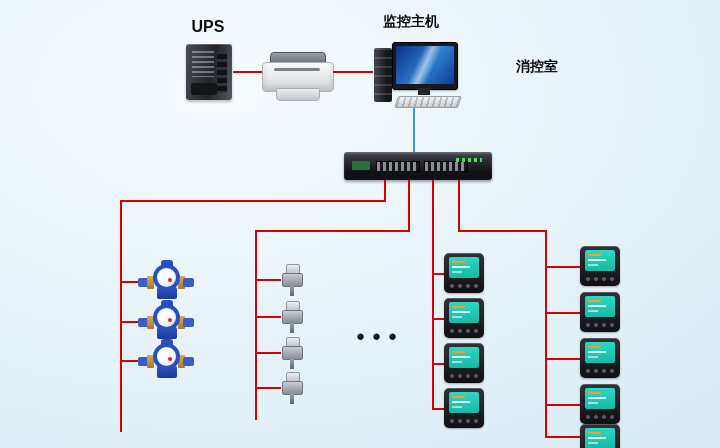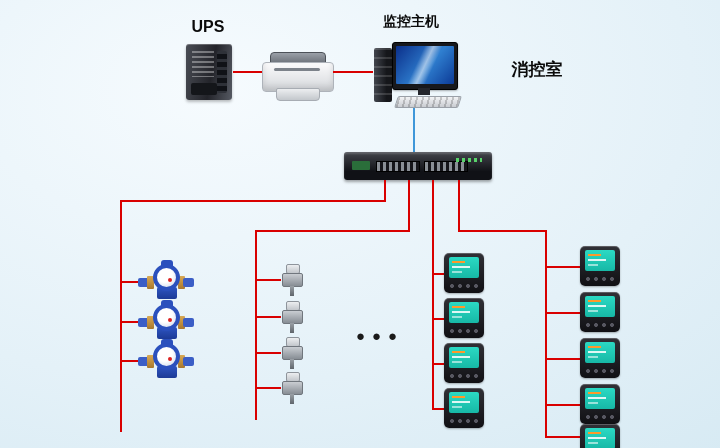--- a/index.html
+++ b/index.html
@@ -98,21 +98,21 @@
   .ellipsis{position:absolute;left:346px;top:327px;width:68px;text-align:center;
     font-size:15px;letter-spacing:7px;font-weight:bold;color:#1a1a1a;}
 </style>
 </head>
 <body>
 
 <div id="canvas">
 
   <div class="lbl" style="left:182px;top:18px;width:52px;font-size:16px;">UPS</div>
   <div class="lbl" style="left:376px;top:13px;width:70px;font-size:14px;">监控主机</div>
-  <div class="lbl" style="left:506px;top:58px;width:62px;font-size:17px;">消控室</div>
+  <div class="lbl" style="left:506px;top:58px;width:62px;font-size:14px;">消控室</div>
 
   <div class="ups">
     <div class="ups-vents"></div>
     <div class="ups-panel"></div>
     <div class="ups-base"></div>
   </div>
 
   <div class="printer">
     <div class="pr-lid"></div>
     <div class="pr-body"></div>

